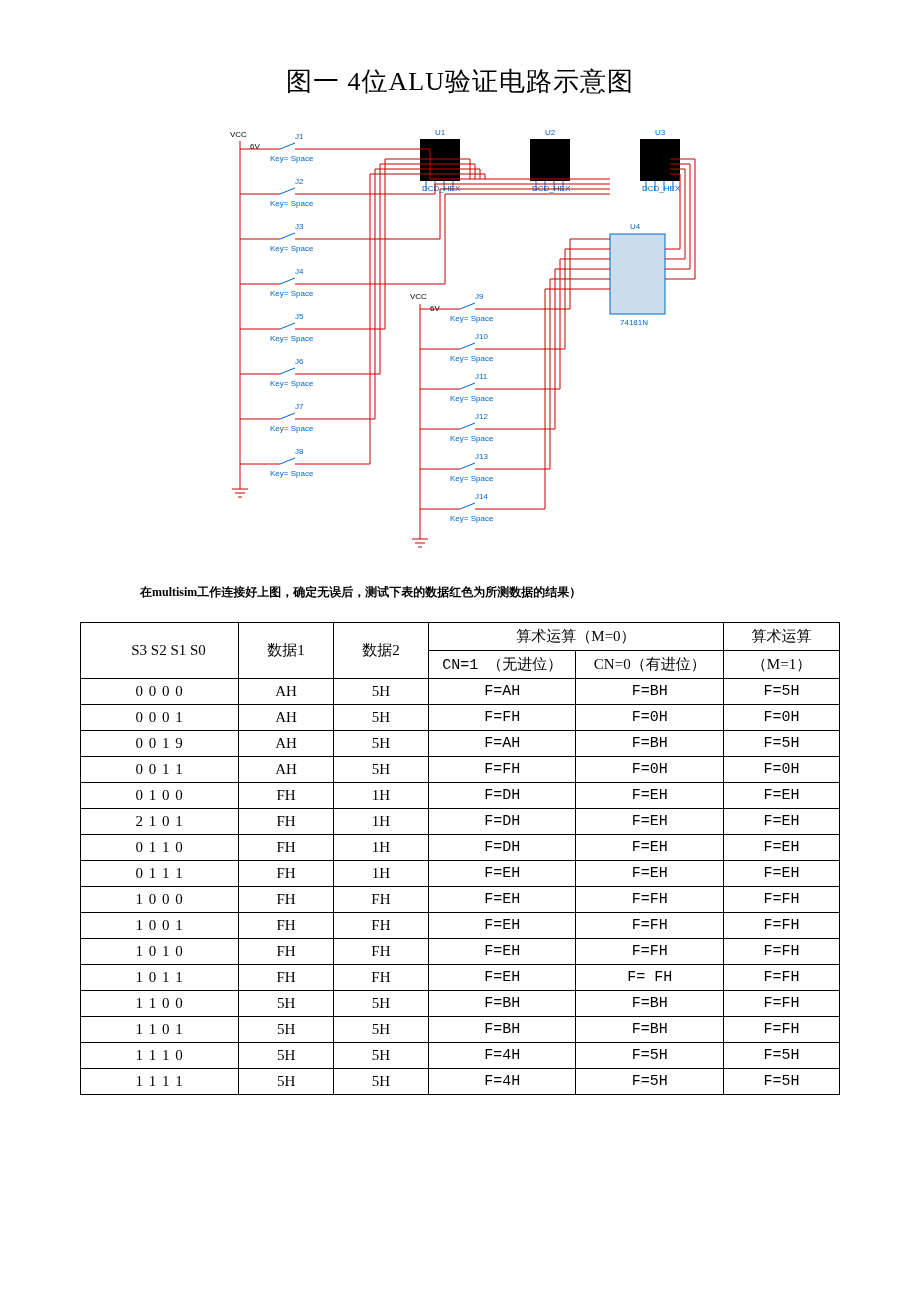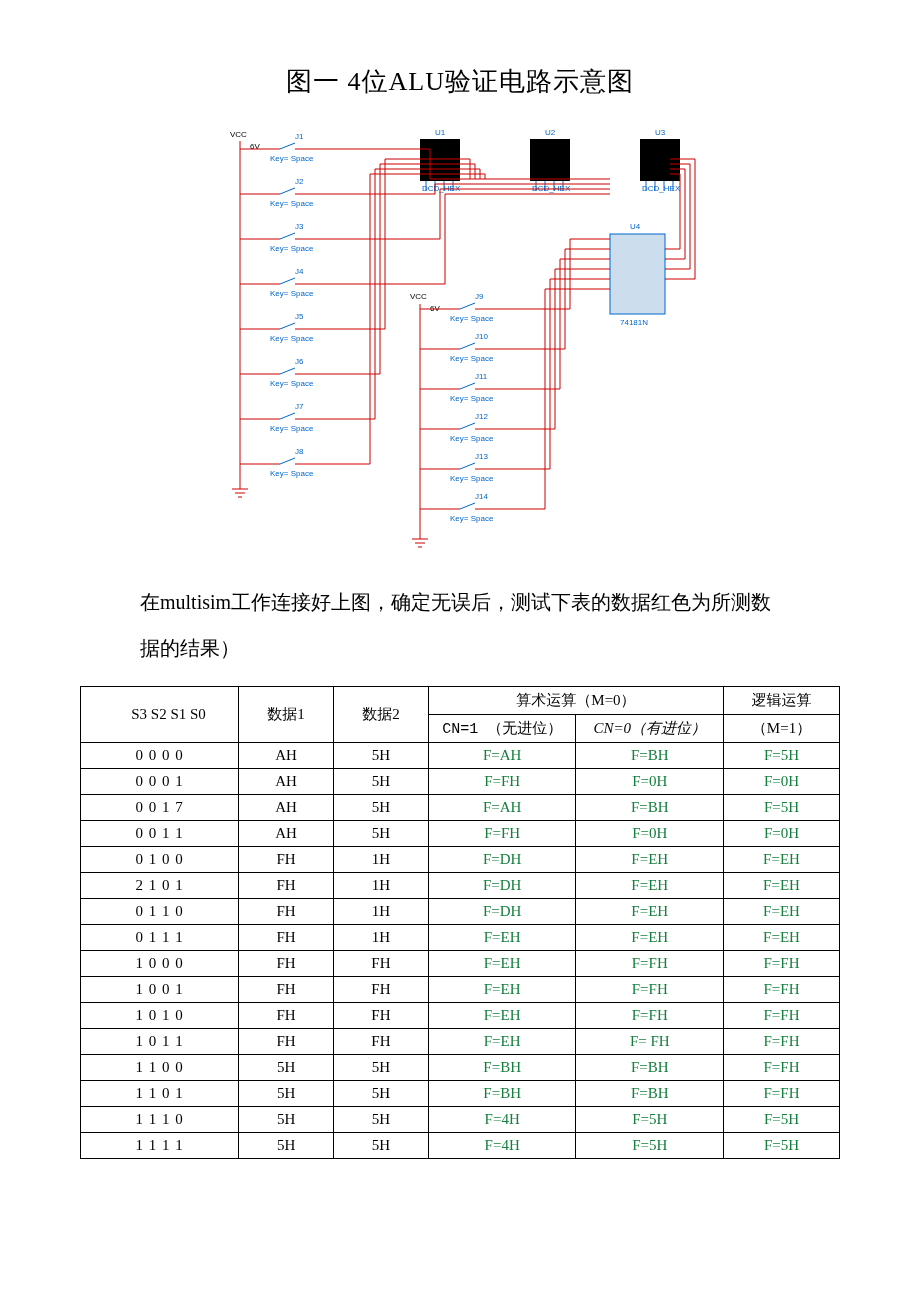--- a/index.html
+++ b/index.html
@@ -16,23 +16,24 @@
     font-size: 26px;
     font-weight: normal;
     margin: 4px 0 20px 0;
     letter-spacing: 1px;
   }
   .circuit-figure {
     display: block;
     margin: 0 auto 30px auto;
   }
   .body-text {
-    font-size: 20px;
+    font-size: 12px;
     line-height: 2.3;
     margin: 10px 100px 15px 100px;
+    font-weight: bold;
   }
   table.data-table {
     border-collapse: collapse;
     margin: 0 auto;
     width: 760px;
     font-family: "Times New Roman", "SimSun", serif;
   }
   table.data-table th,
   table.data-table td {
     border: 1px solid #000;
@@ -44,27 +45,27 @@
   table.data-table th {
     font-weight: normal;
   }
   .hdr-large {
     font-size: 18px;
     padding: 6px;
   }
   .sub-hdr {
     font-size: 13px;
   }
-  .red { color: #15803d; }
+  .red { color: #000000; font-family: Liberation Mono, monospace; }
   .col-s { width: 150px; text-align: left; padding-left: 12px; }
   td.s-col { text-align: left; padding-left: 12px; letter-spacing: 1px; font-size: 15px; }
   .col-d1 { width: 90px; font-family: Liberation Serif, serif; }
   .col-d2 { width: 90px; }
   .col-a1 { width: 140px; font-family: Liberation Mono, monospace; }
-  .col-a2 { width: 140px; font-style: italic; }
+  .col-a2 { width: 140px; }
   .col-l  { width: 110px; }
 </style>
 </head>
 <body>
 
 <div class="page-title">图一 4位ALU验证电路示意图</div>
 
 <svg class="circuit-figure" width="500" height="430" viewBox="0 0 500 430">
   <style>
     .wire-r { stroke:#c00; stroke-width:1; fill:none; }
@@ -222,21 +223,21 @@
 
 <div class="body-text">在multisim工作连接好上图，确定无误后，测试下表的数据红色为所测数据的结果）</div>
 
 <table class="data-table">
   <thead>
     <tr>
       <th rowspan="2" class="hdr-large col-s" style="padding-left:24px;">S3 S2 S1 S0</th>
       <th rowspan="2" class="hdr-large col-d1">数据1</th>
       <th rowspan="2" class="hdr-large col-d2">数据2</th>
       <th colspan="2">算术运算（M=0）</th>
-      <th class="col-l">逻辑运算</th>
+      <th class="col-l">算术运算</th>
     </tr>
     <tr>
       <th class="sub-hdr col-a1">CN=1 （无进位）</th>
       <th class="sub-hdr col-a2">CN=0（有进位）</th>
       <th class="sub-hdr col-l">（M=1）</th>
     </tr>
   </thead>
   <tbody id="table-body">
       <tr>
         <td class="s-col">0 0 0 0</td>
@@ -248,21 +249,21 @@
       </tr>
       <tr>
         <td class="s-col">0 0 0 1</td>
         <td>AH</td>
         <td>5H</td>
         <td class="red">F=FH</td>
         <td class="red">F=0H</td>
         <td class="red">F=0H</td>
       </tr>
       <tr>
-        <td class="s-col">0 0 1 7</td>
+        <td class="s-col">0 0 1 9</td>
         <td>AH</td>
         <td>5H</td>
         <td class="red">F=AH</td>
         <td class="red">F=BH</td>
         <td class="red">F=5H</td>
       </tr>
       <tr>
         <td class="s-col">0 0 1 1</td>
         <td>AH</td>
         <td>5H</td>

